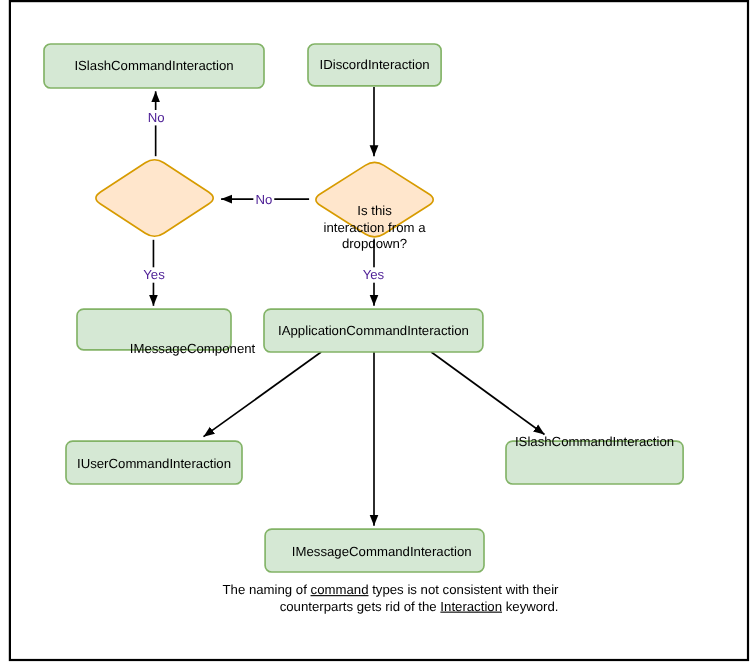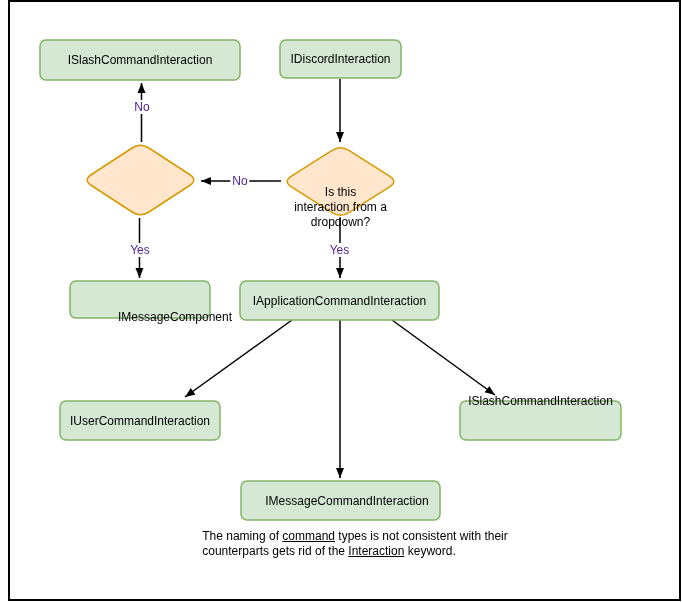--- a/index.html
+++ b/index.html
@@ -29,21 +29,21 @@
     position:absolute;
     transform:translate(-50%,-50%);
     font-size:12px;color:#4c1d95;
     background:#ffffff;padding:0 2px;white-space:nowrap;
   }
   .caption{
     position:absolute;
     left:355px;top:529px;
     transform:translateX(-50%);
     font-size:12px;color:#000;line-height:15px;
-    text-align:left;
+    text-align:right;
   }
   .caption .line{white-space:nowrap;}
   .caption .u{text-decoration:underline;}
   .caption .b{font-weight:bold;}
 </style>
 </head>
 <body>
 
 <div class="stage">
 

